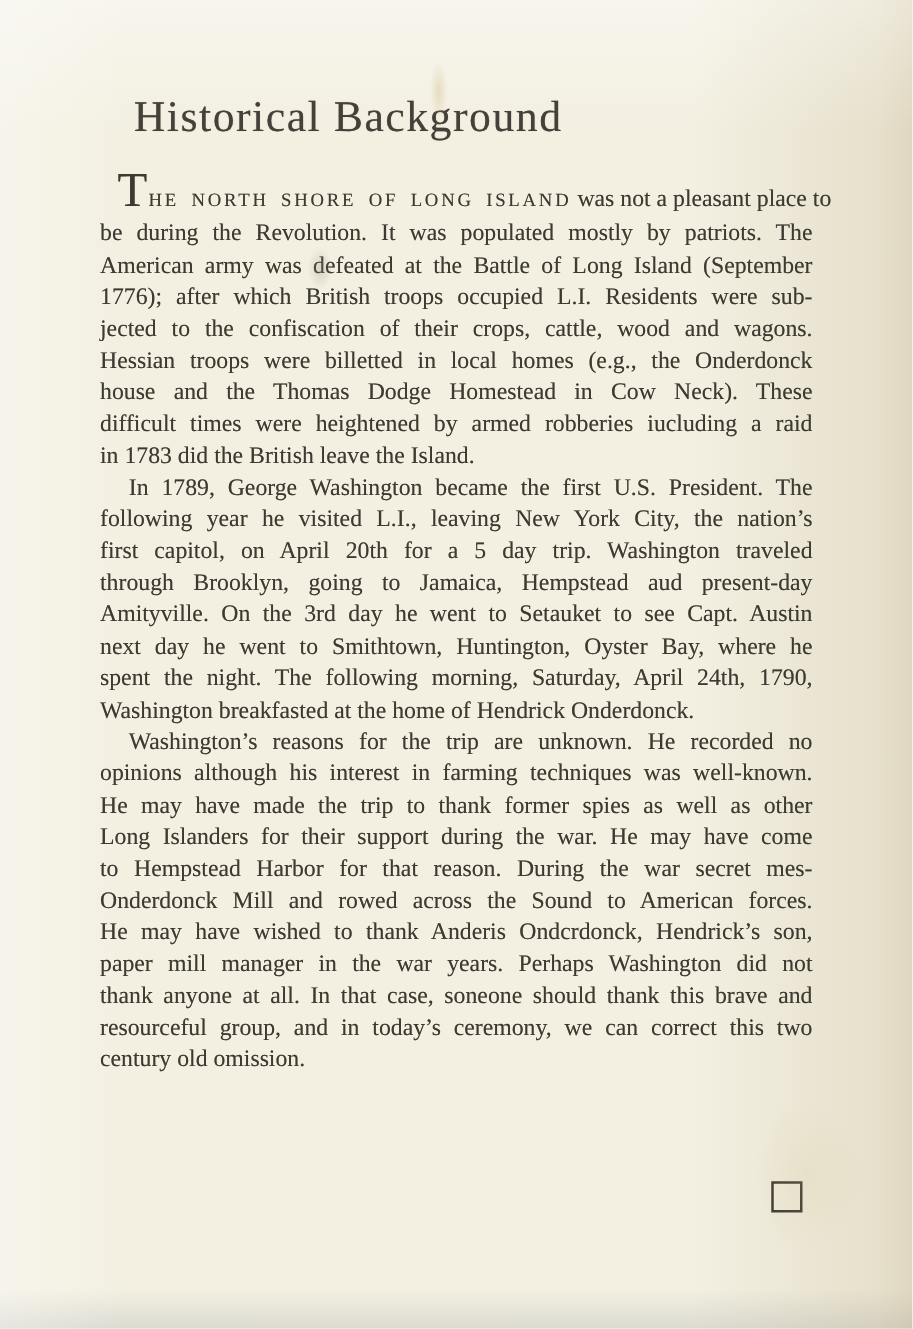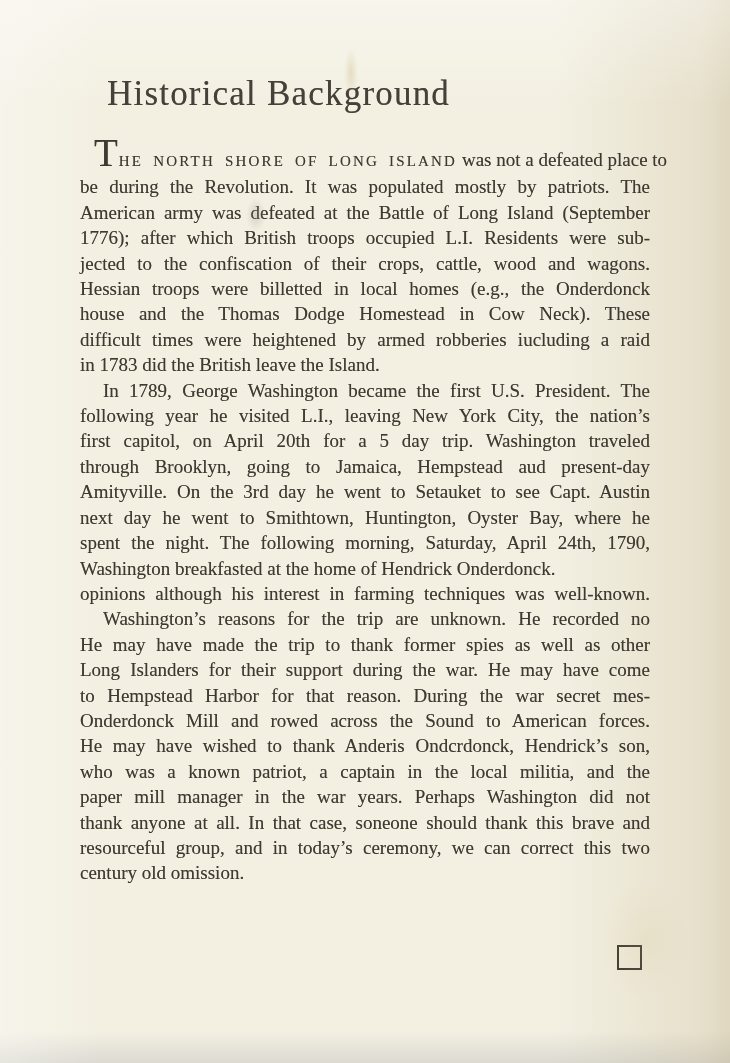--- a/index.html
+++ b/index.html
@@ -67,21 +67,21 @@
   }
 </style>
 </head>
 <body>
 
 <div class="page">
 
   <h1 class="title">Historical Background</h1>
 
   <div class="flow">
-    <div class="line lead"><span class="initial">T</span><span class="smallcaps">HE NORTH SHORE OF LONG ISLAND</span> <span>was not a defeated place to</span></div>
+    <div class="line lead"><span class="initial">T</span><span class="smallcaps">HE NORTH SHORE OF LONG ISLAND</span> <span>was not a pleasant place to</span></div>
     <div id="lines">
         <div>
           <div class="line">be during the Revolution. It was populated mostly by patriots. The</div>
           <div class="line">American army was defeated at the Battle of Long Island (September</div>
           <div class="line">1776); after which British troops occupied L.I. Residents were sub-</div>
           <div class="line">jected to the confiscation of their crops, cattle, wood and wagons.</div>
           <div class="line">Hessian troops were billetted in local homes (e.g., the Onderdonck</div>
           <div class="line">house and the Thomas Dodge Homestead in Cow Neck). These</div>
           <div class="line">difficult times were heightened by armed robberies iucluding a raid</div>
           <div class="line last">in 1783 did the British leave the Island.</div>
@@ -90,28 +90,27 @@
           <div class="line indent">In 1789, George Washington became the first U.S. President. The</div>
           <div class="line">following year he visited L.I., leaving New York City, the nation’s</div>
           <div class="line">first capitol, on April 20th for a 5 day trip. Washington traveled</div>
           <div class="line">through Brooklyn, going to Jamaica, Hempstead aud present-day</div>
           <div class="line">Amityville. On the 3rd day he went to Setauket to see Capt. Austin</div>
           <div class="line">next day he went to Smithtown, Huntington, Oyster Bay, where he</div>
           <div class="line">spent the night. The following morning, Saturday, April 24th, 1790,</div>
           <div class="line last">Washington breakfasted at the home of Hendrick Onderdonck.</div>
         </div>
         <div>
+          <div class="line indent">Washington’s reasons for the trip are unknown. He recorded no</div>
           <div class="line">opinions although his interest in farming techniques was well-known.</div>
-          <div class="line indent">Washington’s reasons for the trip are unknown. He recorded no</div>
           <div class="line">He may have made the trip to thank former spies as well as other</div>
           <div class="line">Long Islanders for their support during the war. He may have come</div>
           <div class="line">to Hempstead Harbor for that reason. During the war secret mes-</div>
           <div class="line">Onderdonck Mill and rowed across the Sound to American forces.</div>
           <div class="line">He may have wished to thank Anderis Ondcrdonck, Hendrick’s son,</div>
-          <div class="line">who was a known patriot, a captain in the local militia, and the</div>
           <div class="line">paper mill manager in the war years. Perhaps Washington did not</div>
           <div class="line">thank anyone at all. In that case, soneone should thank this brave and</div>
           <div class="line">resourceful group, and in today’s ceremony, we can correct this two</div>
           <div class="line last">century old omission.</div>
         </div>
       </div>
   </div>
 
   <div class="endmark"></div>
 

